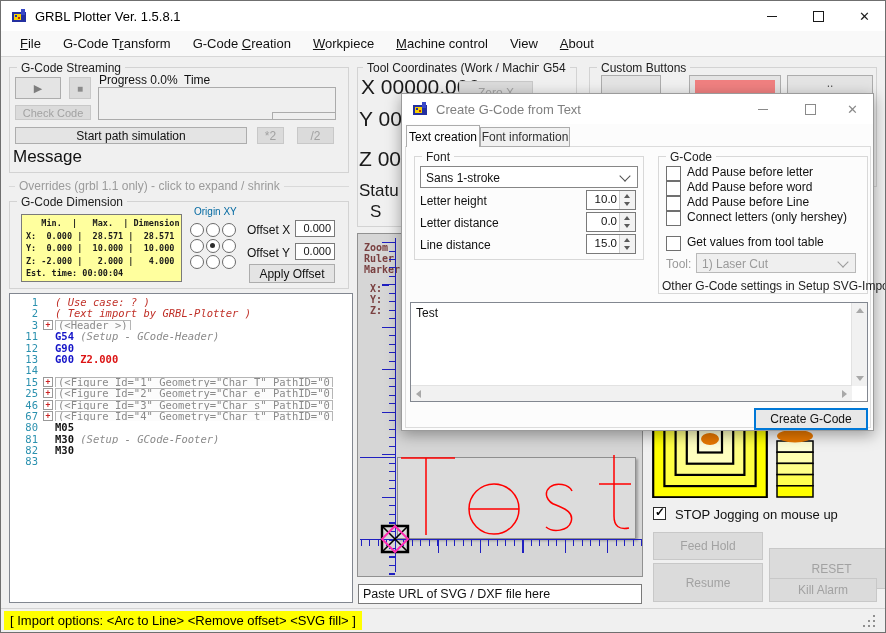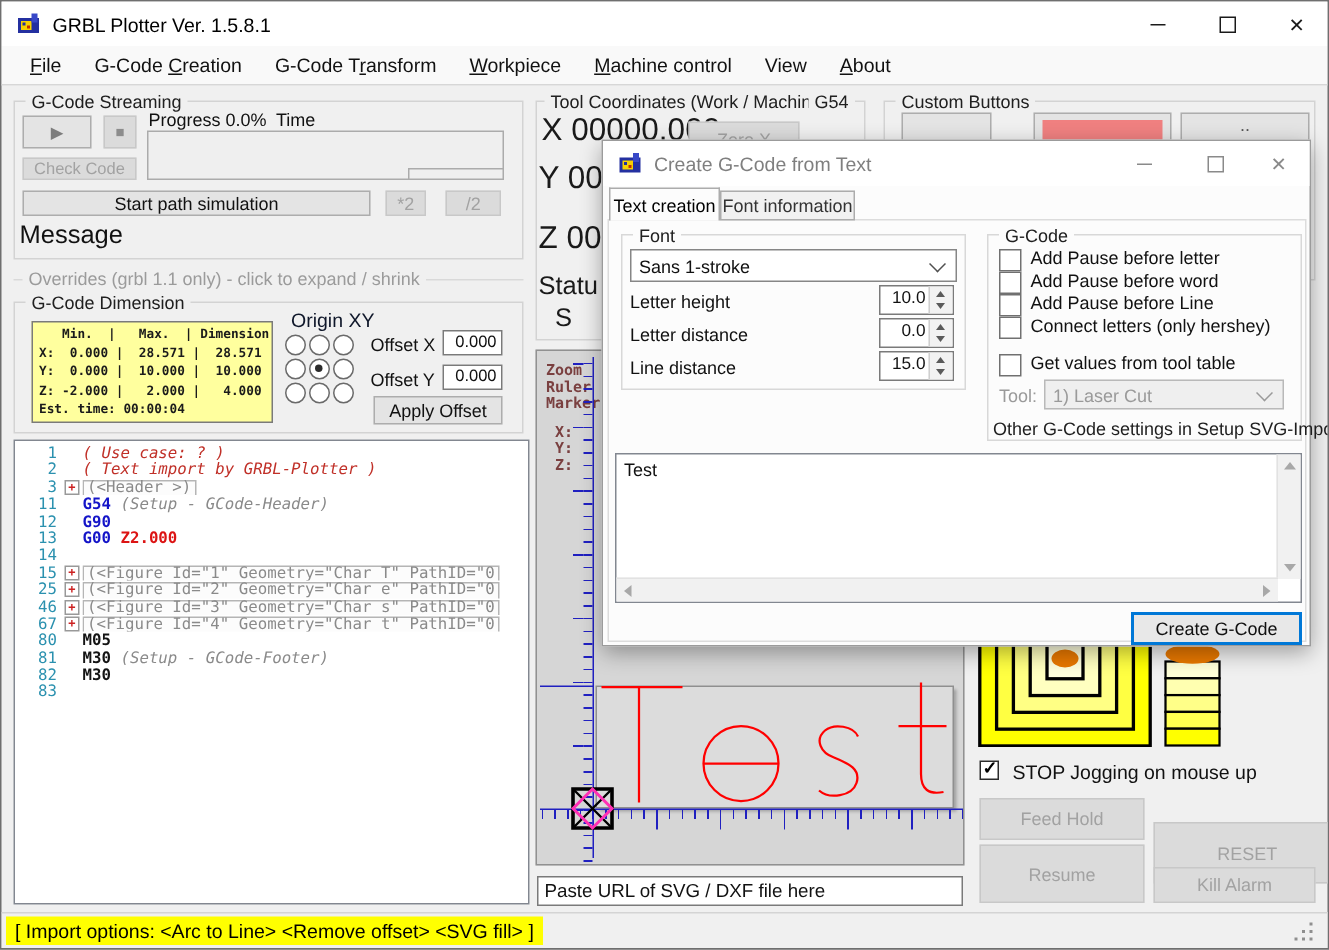--- a/index.html
+++ b/index.html
@@ -83,22 +83,22 @@
     <div class="a capbtn" style="left:795px">
         <span style="width:9px;height:9px;border:1px solid #1a1a1a"></span>
       </div>
     <div class="a capbtn" style="left:841px">
         <span>✕</span>
       </div>
   </div>
 
   <div class="a menubar" id="menubar">
       <div class="menu-item"><u>F</u>ile</div>
+      <div class="menu-item">G-Code T<u>r</u>ansform</div>
       <div class="menu-item">G-Code <u>C</u>reation</div>
-      <div class="menu-item">G-Code T<u>r</u>ansform</div>
       <div class="menu-item"><u>W</u>orkpiece</div>
       <div class="menu-item"><u>M</u>achine control</div>
       <div class="menu-item">View</div>
       <div class="menu-item"><u>A</u>bout</div>
     </div>
 
   <div class="a grp" style="left:8px;top:66px;width:340px;height:106px"></div>
   <span class="glbl" style="left:16px;top:60px">G-Code Streaming</span>
   <div class="a btn" style="left:14px;top:76px;width:46px;height:22px">
       <span style="color:#7D7D7D;font-size:11px">▶</span>
@@ -121,21 +121,21 @@
 
   <div class="a grp" style="left:8px;top:200px;width:340px;height:88px"></div>
   <span class="glbl" style="left:16px;top:194px">G-Code Dimension</span>
   <div class="a dimtable" id="dimtable" style="left:20px;top:213px;width:161px;height:68px">
       <div>   Min.  |   Max.  | Dimension</div>
       <div>X:  0.000 |  28.571 |  28.571</div>
       <div>Y:  0.000 |  10.000 |  10.000</div>
       <div>Z: -2.000 |   2.000 |   4.000</div>
       <div>Est. time: 00:00:04</div>
     </div>
-  <span class="a nw" style="left:193px;top:205px;font-size:13px;color:#0f172a">Origin XY</span>
+  <span class="a nw" style="left:193px;top:205px;font-size:10px;color:#0369a1">Origin XY</span>
   <div class="a" id="origin-grid" style="left:189px;top:222px;width:48px;height:48px">
       <div class="radio" style="left: 0px; top: 0px;"></div>
       <div class="radio" style="left: 16px; top: 0px;"></div>
       <div class="radio" style="left: 32px; top: 0px;"></div>
       <div class="radio" style="left: 0px; top: 16px;"></div>
       <div class="radio sel" style="left: 16px; top: 16px;">
         <i></i>
       </div>
       <div class="radio" style="left: 32px; top: 16px;"></div>
       <div class="radio" style="left: 0px; top: 32px;"></div>

